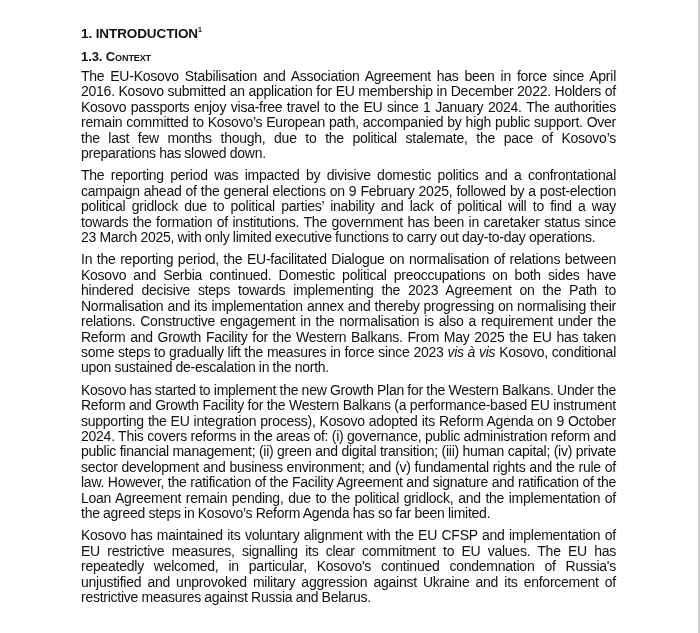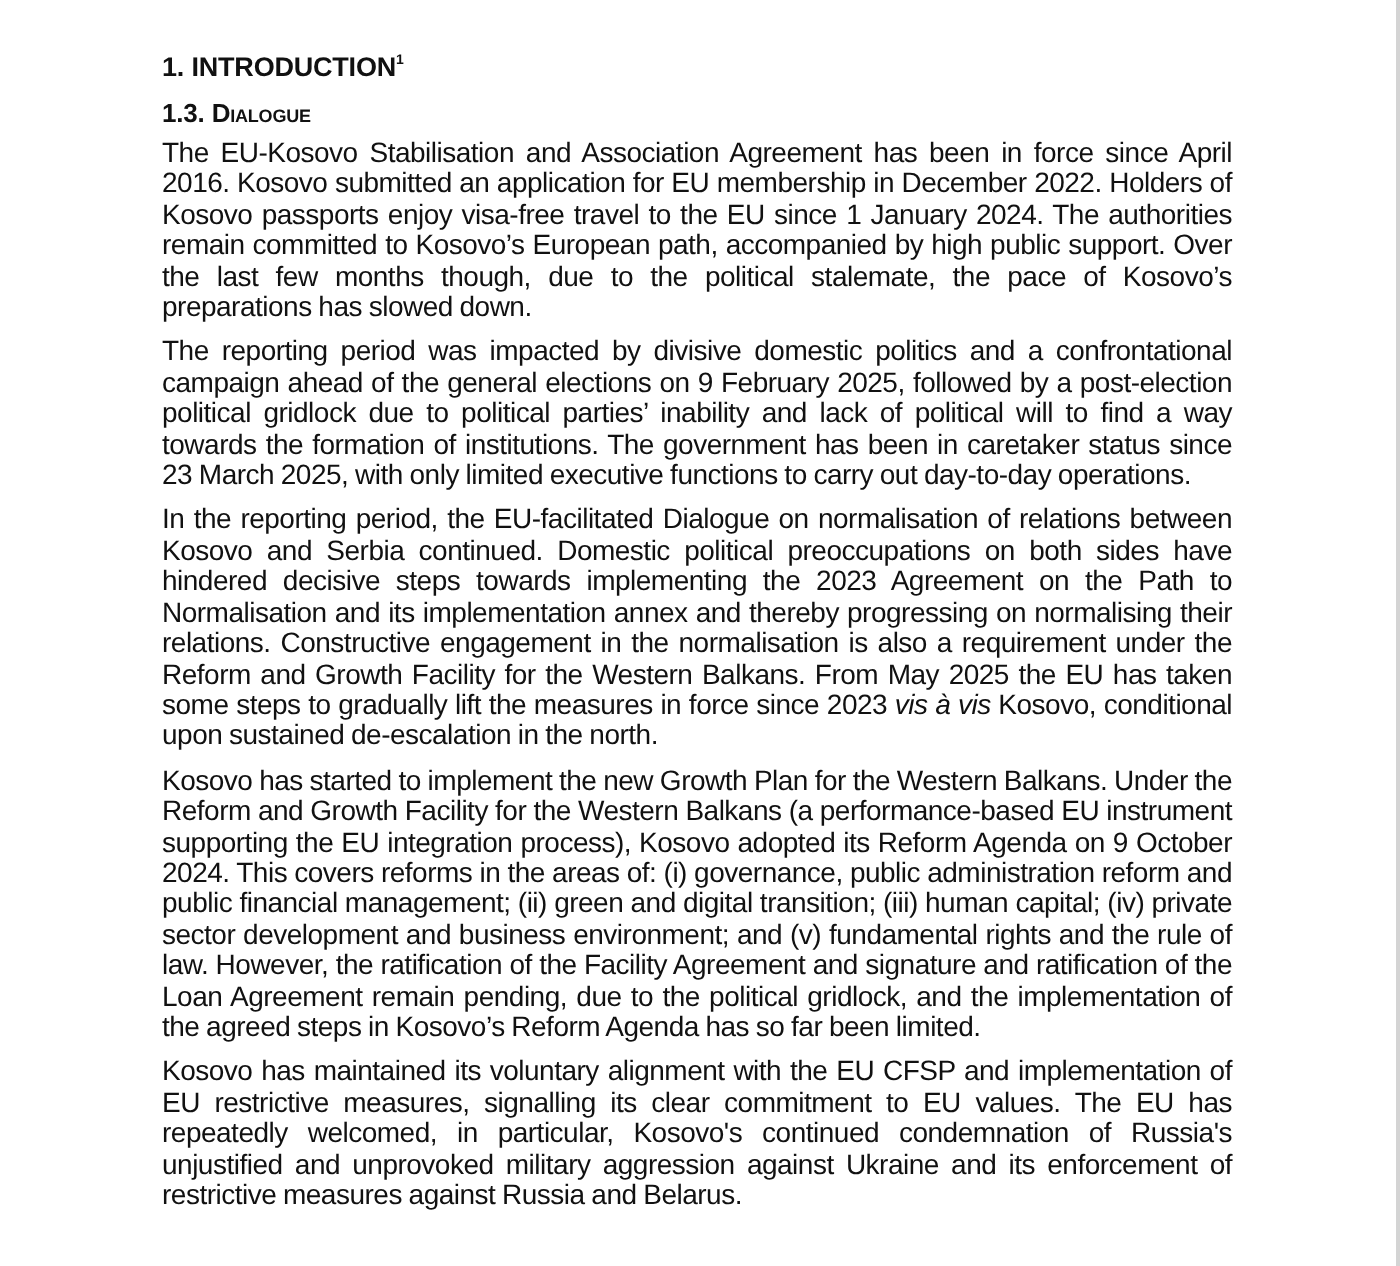--- a/index.html
+++ b/index.html
@@ -67,21 +67,21 @@
 <div class="page-border"></div>
 
 <div class="page">
   <div class="h1">
     <span>1.</span>
     <span>INTRODUCTION</span><sup>1</sup>
   </div>
 
   <div class="h2">
     <span>1.3.</span>
-    <span>Dialogue</span>
+    <span>Context</span>
   </div>
 
   <p class="para">The EU-Kosovo Stabilisation and Association Agreement has been in force since April 2016. Kosovo submitted an application for EU membership in December 2022. Holders of Kosovo passports enjoy visa-free travel to the EU since 1 January 2024. The authorities remain committed to Kosovo’s European path, accompanied by high public support. Over the last few months though, due to the political stalemate, the pace of Kosovo’s preparations has slowed down.</p>
 
   <p class="para">The reporting period was impacted by divisive domestic politics and a confrontational campaign ahead of the general elections on 9 February 2025, followed by a post-election political gridlock due to political parties’ inability and lack of political will to find a way towards the formation of institutions. The government has been in caretaker status since 23 March 2025, with only limited executive functions to carry out day-to-day operations.</p>
 
   <p class="para"><span>In the reporting period, the EU-facilitated Dialogue on normalisation of relations between Kosovo and Serbia continued. Domestic political preoccupations on both sides have hindered decisive steps towards implementing the 2023 Agreement on the Path to Normalisation and its implementation annex and thereby progressing on normalising their relations. Constructive engagement in the normalisation is also a requirement under the Reform and Growth Facility for the Western Balkans. From May 2025 the EU has taken some steps to gradually lift the measures in force since 2023 </span><em>vis à vis</em><span> Kosovo, conditional upon sustained de-escalation in the north.</span></p>
 
   <p class="para">Kosovo has started to implement the new Growth Plan for the Western Balkans. Under the Reform and Growth Facility for the Western Balkans (a performance-based EU instrument supporting the EU integration process), Kosovo adopted its Reform Agenda on 9 October 2024. This covers reforms in the areas of: (i) governance, public administration reform and public financial management; (ii) green and digital transition; (iii) human capital; (iv) private sector development and business environment; and (v) fundamental rights and the rule of law. However, the ratification of the Facility Agreement and signature and ratification of the Loan Agreement remain pending, due to the political gridlock, and the implementation of the agreed steps in Kosovo’s Reform Agenda has so far been limited.</p>
 

